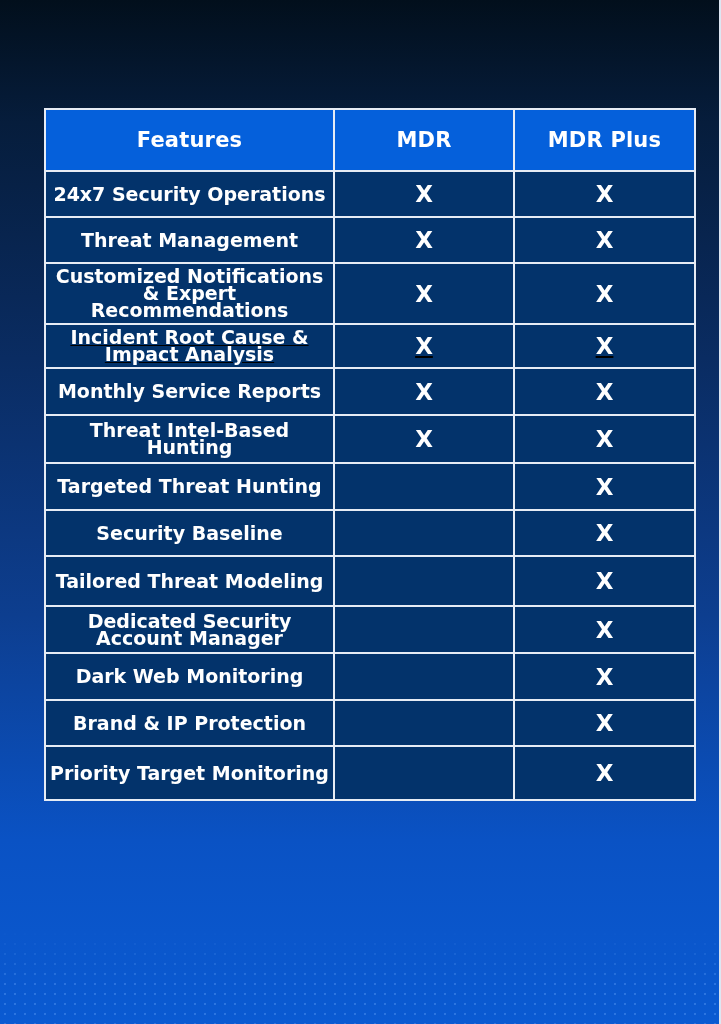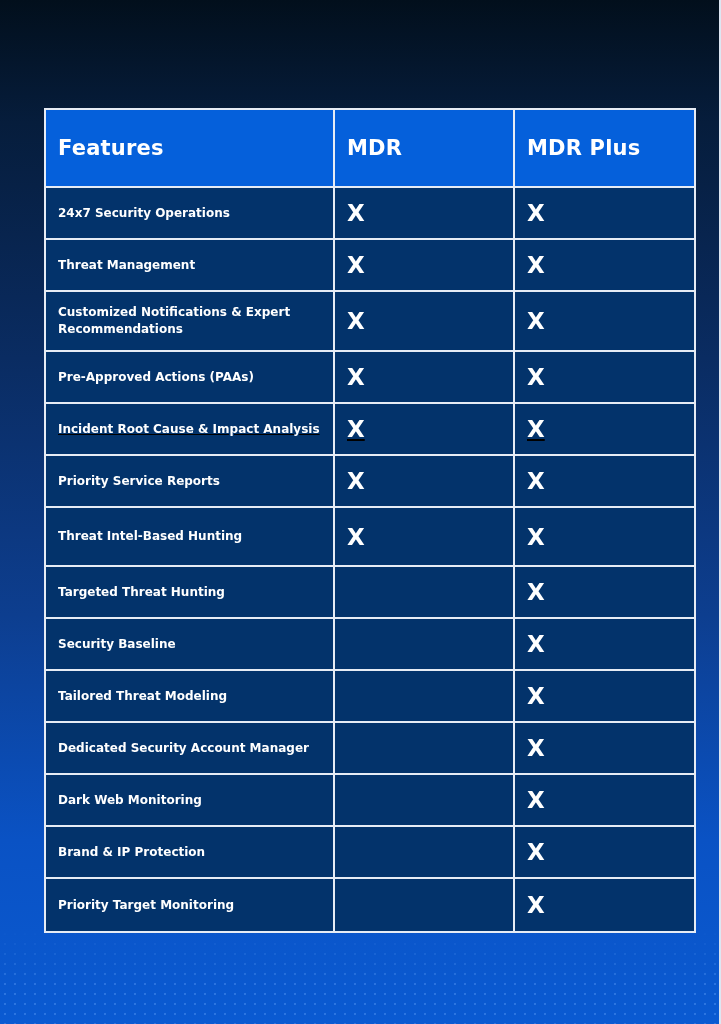--- a/index.html
+++ b/index.html
@@ -19,29 +19,29 @@
       position: absolute; top: 0; right: 0; width: 2px; height: 100%;
       background: #dde6f2;
     }
     table.cmp {
       position: absolute; left: 44px; top: 108px;
       width: 650px; border-collapse: collapse;
       table-layout: fixed;
     }
     table.cmp th, table.cmp td {
       border: 2px solid #e6ecf5;
-      color: #ffffff; text-align: left; padding: 12px;
+      color: #ffffff; text-align: center; padding: 4px;
     }
     table.cmp th {
       background: #0560db; height: 52px;
       font-size: 21px; font-weight: bold; letter-spacing: 0.2px;
     }
     table.cmp td { background: #03336b; }
     td.feat {
-      font-size: 12px; font-weight: bold; line-height: 17px; padding: 0 4px;
+      font-size: 19px; font-weight: bold; line-height: 17px; padding: 0 4px;
     }
     td.mark {
       font-size: 23px; font-weight: bold; padding-top: 6px;
     }
     col.c1 { width: 289px; }
     col.c2 { width: 180px; }
     col.c3 { width: 181px; }
   </style>
 </head>
 <body>
@@ -71,36 +71,31 @@
       <tr style="height: 46px;">
         <td class="feat">Threat Management</td>
         <td class="mark">X</td>
         <td class="mark">X</td>
       </tr>
       <tr style="height: 57px;">
         <td class="feat">Customized Notifications &amp; Expert Recommendations</td>
         <td class="mark">X</td>
         <td class="mark">X</td>
       </tr>
-      <tr style="height: 46px;">
-        <td class="feat">Pre-Approved Actions (PAAs)</td>
-        <td class="mark">X</td>
-        <td class="mark">X</td>
-      </tr>
       <tr style="height: 40px; text-decoration: underline;">
         <td class="feat">Incident Root Cause &amp; Impact Analysis</td>
         <td class="mark">X</td>
         <td class="mark">X</td>
       </tr>
       <tr style="height: 47px;">
-        <td class="feat">Priority Service Reports</td>
+        <td class="feat">Monthly Service Reports</td>
         <td class="mark">X</td>
         <td class="mark">X</td>
       </tr>
-      <tr style="height: 59px;">
+      <tr style="height: 48px;">
         <td class="feat">Threat Intel-Based Hunting</td>
         <td class="mark">X</td>
         <td class="mark">X</td>
       </tr>
       <tr style="height: 47px;">
         <td class="feat">Targeted Threat Hunting</td>
         <td class="mark"></td>
         <td class="mark">X</td>
       </tr>
       <tr style="height: 46px;">

